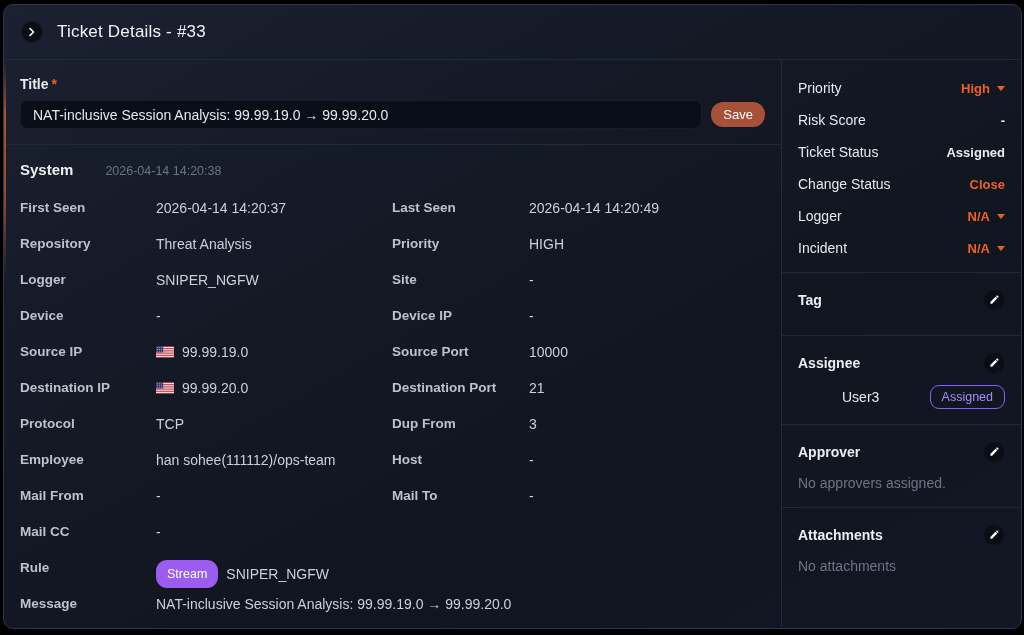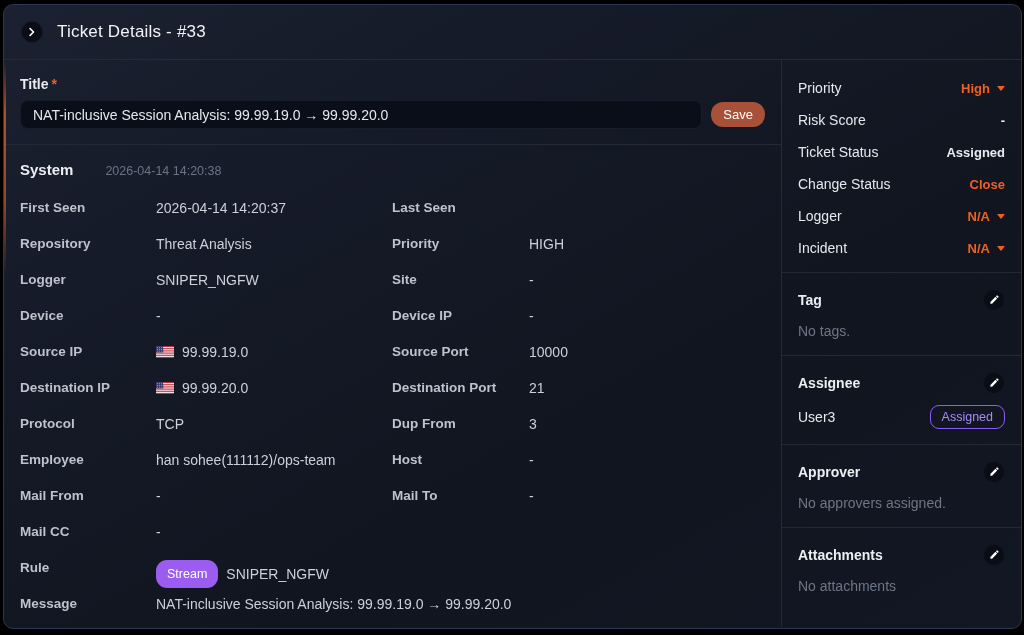--- a/index.html
+++ b/index.html
@@ -60,21 +60,21 @@
   .caret { width:0; height:0; border-left:4.5px solid transparent; border-right:4.5px solid transparent;
     border-top:5px solid #ed6125; margin-left:7px; }
   .sec { padding:14px 16px; border-bottom:1px solid #222937; }
   .sec:last-child { border-bottom:none; }
   .sec-head { display:flex; align-items:center; justify-content:space-between; height:26px; margin-bottom:8px; }
   .sec-title { font-size:14px; font-weight:700; color:#eceef2; }
   .edit-btn { width:22px; height:22px; border-radius:50%; background:#0a0d16; border:1px solid #1d243266;
     display:flex; align-items:center; justify-content:center; cursor:pointer; }
   .muted { font-size:14px; color:#6e7585; height:20px; line-height:20px; }
   .assignee-row { display:flex; align-items:center; justify-content:space-between; height:26px; }
-  .assignee-name { font-size:14px; color:#e6e8ec; }
+  .assignee-name { font-size:14px; color:#e6e8ec;margin-left:44px; }
   .assigned-badge { height:24px; display:inline-flex; align-items:center; padding:0 11px;
     border:1px solid #8b5cf6; color:#a78bfa; font-size:12.5px; border-radius:9px; background:transparent; }
 </style>
 </head>
 <body>
 
 <div class="card">
   <div class="left-glow"></div>
 
   <div class="hdr">
@@ -108,20 +108,21 @@
         </div>
 
         <div class="fields">
 
           <div class="frow">
             <div class="flabel">First Seen</div>
             <div class="fval">
                 <span>2026-04-14 14:20:37</span>
               </div>
             <div class="flabel2">Last Seen</div>
+            <div class="fval2">2026-04-14 14:20:49</div>
           </div>
 
           <div class="frow">
             <div class="flabel">Repository</div>
             <div class="fval">
                 <span>Threat Analysis</span>
               </div>
             <div class="flabel2">Priority</div>
             <div class="fval2">HIGH</div>
           </div>
@@ -303,21 +304,20 @@
         <div class="sec-head">
           <span class="sec-title">Tag</span>
           <div class="edit-btn">
             <span>
               <svg width="11" height="11" viewBox="0 0 24 24">
                   <path d="M3 17.25V21h3.75L17.8 9.94l-3.75-3.75L3 17.25zM20.7 7.04a1 1 0 0 0 0-1.41l-2.34-2.34a1 1 0 0 0-1.41 0l-1.83 1.83 3.75 3.75 1.83-1.83z" fill="#fff"></path>
                 </svg>
             </span>
           </div>
         </div>
-        <div class="muted">No tags.</div>
       </div>
 
       <div class="sec">
         <div class="sec-head">
           <span class="sec-title">Assignee</span>
           <div class="edit-btn">
             <span>
               <svg width="11" height="11" viewBox="0 0 24 24">
                   <path d="M3 17.25V21h3.75L17.8 9.94l-3.75-3.75L3 17.25zM20.7 7.04a1 1 0 0 0 0-1.41l-2.34-2.34a1 1 0 0 0-1.41 0l-1.83 1.83 3.75 3.75 1.83-1.83z" fill="#fff"></path>
                 </svg>

